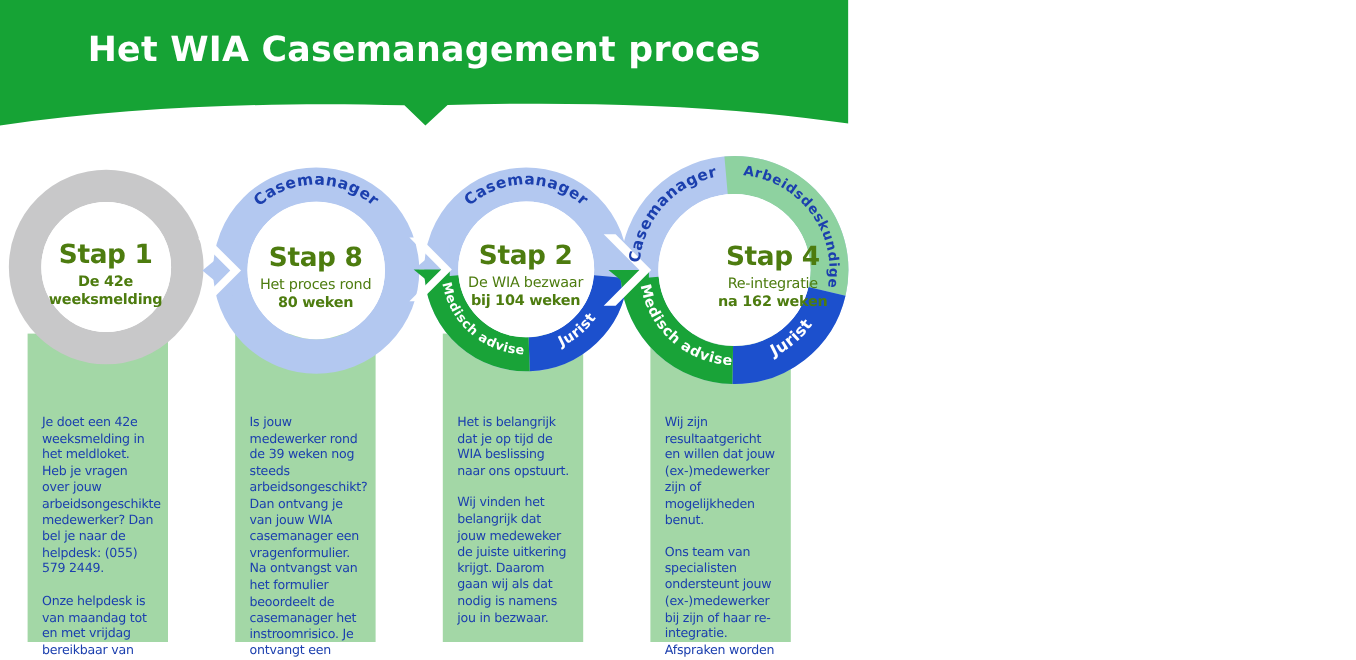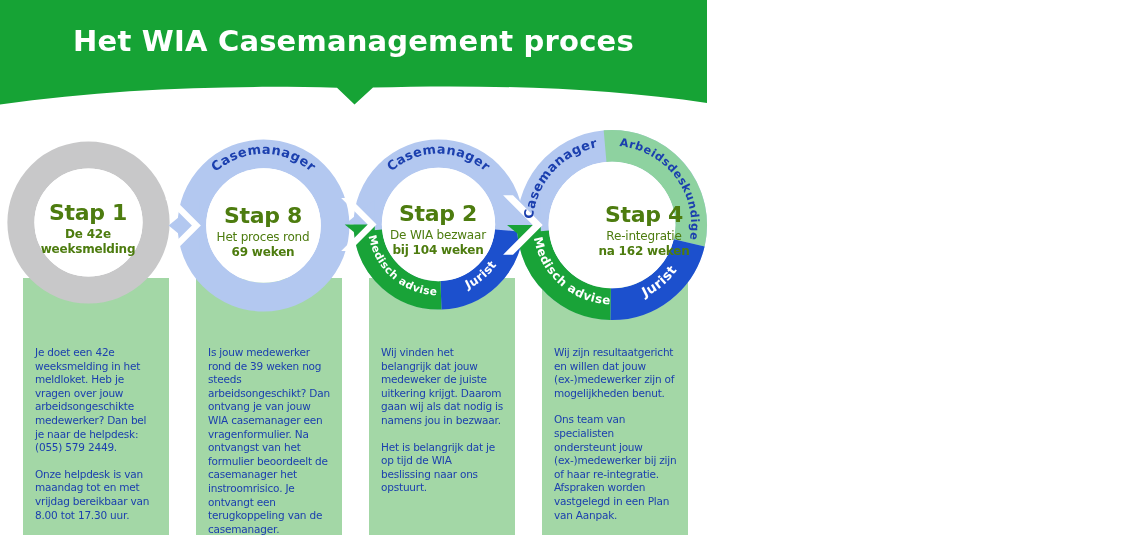--- a/index.html
+++ b/index.html
@@ -13,21 +13,21 @@
   }
   
   .header-svg { position:absolute; left:0; top:0; }
   .page-title {
     position:absolute; left:0; top:24px; width:707px;
     text-align:center; color:#ffffff;
     font-size:29px; font-weight:bold; letter-spacing:0.2px;
   }
   
   .panel {
-    position:absolute; top:278px; width:146px; height:257px;
+    position:absolute; top:278px; width:117px; height:257px;
     background:#a3d7a6;
     padding:68px 11px 0 12px;
     color:#1b3fae;
   }
   .panel p {
     font-size:10.5px; line-height:13.6px; letter-spacing:-0.2px;
     margin-bottom:13px; font-weight:500;
   }
   .panel p:empty { display:none; }
   
@@ -54,22 +54,22 @@
 
   <div class="panel" style="left:23px">
     <p>Je doet een 42e weeksmelding in het meldloket. Heb je vragen over jouw arbeidsongeschikte medewerker? Dan bel je naar de helpdesk: (055) 579 2449.</p>
     <p>Onze helpdesk is van maandag tot en met vrijdag bereikbaar van 8.00 tot 17.30 uur.</p>
   </div>
   <div class="panel" style="left:196px">
     <p>Is jouw medewerker rond de 39 weken nog steeds arbeidsongeschikt? Dan ontvang je van jouw WIA casemanager een vragenformulier. Na ontvangst van het formulier beoordeelt de casemanager het instroomrisico. Je ontvangt een terugkoppeling van de casemanager.</p>
 
   </div>
   <div class="panel" style="left:369px">
+    <p>Het is belangrijk dat je op tijd de WIA beslissing naar ons opstuurt.</p>
     <p>Wij vinden het belangrijk dat jouw medeweker de juiste uitkering krijgt. Daarom gaan wij als dat nodig is namens jou in bezwaar.</p>
-    <p>Het is belangrijk dat je op tijd de WIA beslissing naar ons opstuurt.</p>
   </div>
   <div class="panel" style="left:542px">
     <p>Wij zijn resultaatgericht en willen dat jouw (ex-)medewerker zijn of mogelijkheden benut.</p>
     <p>Ons team van specialisten ondersteunt jouw (ex-)medewerker bij zijn of haar re-integratie. Afspraken worden vastgelegd in een Plan van Aanpak.</p>
   </div>
 
   <svg class="circle-svg" style="left:4px; top:138px;" width="169" height="169" viewBox="0 0 200 200">
     <circle cx="100" cy="100" r="80" fill="none" stroke="#c8c8c9" stroke-width="32"></circle>
     <circle cx="100" cy="100" r="64" fill="#ffffff"></circle>
   </svg>
@@ -85,21 +85,21 @@
     <polygon points="0,70 30,100 0,130 -10,130 20,100 -10,70" fill="#ffffff"></polygon>
     <circle cx="100" cy="100" r="64" fill="#ffffff"></circle>
     <path id="c2-top" d="M30.7,60 A80,80 0 0 1 169.3,60" fill="none"></path>
     <text class="ring-label" font-size="14.5" fill="#1b3fae" text-anchor="middle">
       <textPath href="#c2-top" startOffset="50%">Casemanager</textPath>
     </text>
   </svg>
   <div class="center-label" style="left:203px; top:203px; width:120px;">
     <div class="stap">Stap 8</div>
     <span class="line">Het proces rond</span>
-    <span class="line bold">69 weken</span>
+    <span class="line bold">80 weken</span>
   </div>
 
   <svg class="circle-svg" style="left:350px; top:136px;" width="177" height="177" viewBox="0 0 200 200">
     <circle cx="100" cy="100" r="80" fill="none" stroke="#b3c8f0" stroke-width="32"></circle>
     <path d="M179.7,107 A80,80 0 0 1 102.8,179.95" fill="none" stroke="#1c50cd" stroke-width="32"></path>
     <path d="M102.8,179.95 A80,80 0 0 1 20.3,107" fill="none" stroke="#19a338" stroke-width="32"></path>
     <polygon points="-6,100 28,72 28,100" fill="#b3c8f0"></polygon>
     <polygon points="-6,100 28,100 28,128" fill="#19a338"></polygon>
     <polygon points="0,70 30,100 0,130 -10,130 20,100 -10,70" fill="#ffffff"></polygon>
     <circle cx="100" cy="100" r="64" fill="#ffffff"></circle>

